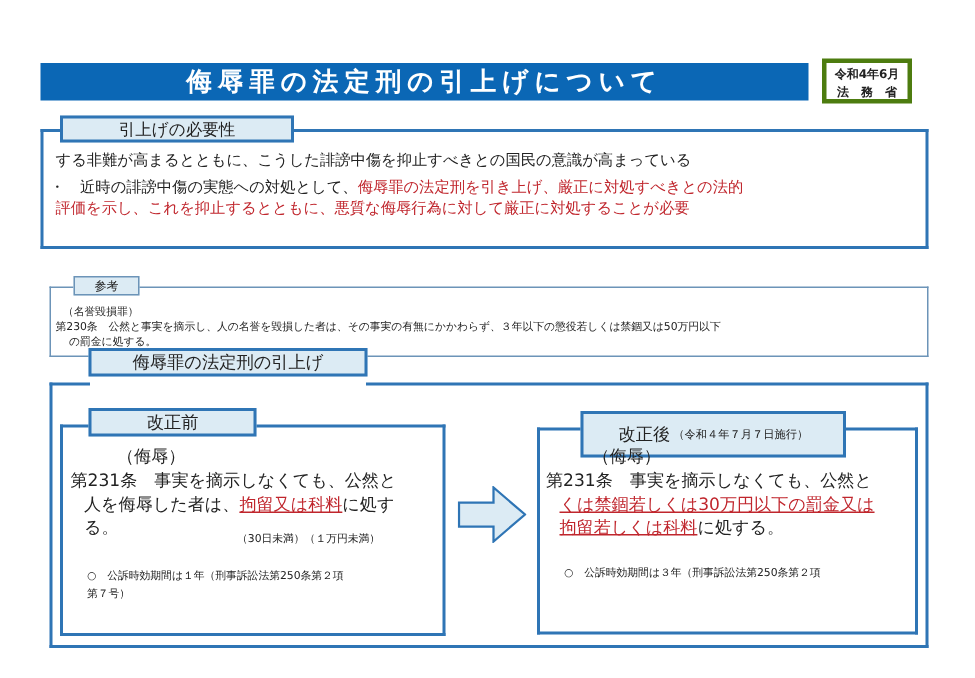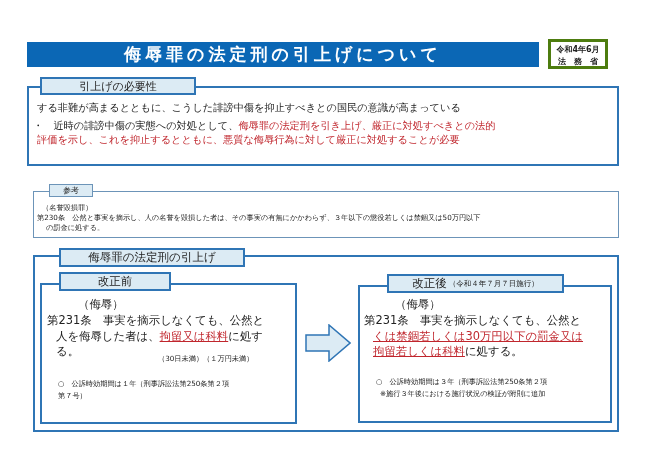--- a/index.html
+++ b/index.html
@@ -66,21 +66,21 @@
 <div class="abs small" style="left:37px; top:213px;">
   <span>第230条　公然と事実を摘示し、人の名誉を毀損した者は、その事実の有無にかかわらず、</span><span class="u">３年以下の懲役若しくは禁錮又は50万円以下</span>
 </div>
 <div class="abs small" style="left:46px; top:223px;">
   <span class="u">の罰金</span><span>に処する。</span>
 </div>
 
 <div class="abs sec-box" style="left:33px; top:255px; width:586px; height:177px; border-top:none;"></div>
 <div class="abs line" style="left:33px; top:255px; width:27px;"></div>
 <div class="abs line" style="left:244px; top:255px; width:375px;"></div>
-<div class="abs tab" style="left:59px; top:248px; width:186px; height:19px; font-size:11.5px;">侮辱罪の法定刑の引上げ</div>
+<div class="abs tab" style="left:59px; top:232px; width:186px; height:19px; font-size:11.5px;">侮辱罪の法定刑の引上げ</div>
 
 <div class="abs sec-box" style="left:40px; top:283px; width:257px; height:141px; border-top:none;"></div>
 <div class="abs line" style="left:40px; top:283px; width:20px;"></div>
 <div class="abs line" style="left:170px; top:283px; width:127px;"></div>
 <div class="abs tab" style="left:59px; top:272px; width:112px; height:19px; font-size:11.5px;">改正前</div>
 
 <div class="abs law" style="left:78px; top:297px;">（侮辱）</div>
 <div class="abs law" style="left:47px; top:313px;">
   <div>第231条　事実を摘示しなくても、公然と</div>
   <div style="padding-left:9px;"><span>人を侮辱した者は、</span><span class="law-red">拘留又は科料</span><span>に処す</span></div>
@@ -92,27 +92,26 @@
   <div>第７号）</div>
 </div>
 
 <svg class="abs" style="left:305px; top:324px;" width="46" height="38" viewBox="0 0 46 38">
   <polygon points="1,11 24,11 24,1 45,19 24,37 24,27 1,27" fill="#dcebf4" stroke="#2f75b5" stroke-width="1.5"></polygon>
 </svg>
 
 <div class="abs sec-box" style="left:358px; top:285px; width:254px; height:138px; border-top:none;"></div>
 <div class="abs line" style="left:358px; top:285px; width:30px;"></div>
 <div class="abs line" style="left:563px; top:285px; width:49px;"></div>
-<div class="abs tab" style="left:387px; top:274px; width:177px; height:19px; font-size:11.5px;">
+<div class="abs tab" style="left:387px; top:274px; width:177px; height:31px; font-size:11.5px;">
   <span>改正後</span>
     <span style="font-size:7.5px; margin-left:2px;">（令和４年７月７日施行）</span>
 </div>
 
 <div class="abs law" style="left:395px; top:297px;">（侮辱）</div>
 <div class="abs law" style="left:364px; top:313px;">
   <div>第231条　事実を摘示しなくても、公然と</div>
   <div class="law-red" style="padding-left:9px; text-decoration:underline; display:inline-block;">くは禁錮若しくは30万円以下の罰金又は</div>
   <div style="padding-left:9px;"><span class="law-red">拘留若しくは科料</span><span>に処する。</span></div>
 </div>
 <div class="abs small" style="left:376px; top:376px; line-height:12px;">
   <div>○　公訴時効期間は３年（刑事訴訟法第250条第２項</div>
-  <div style="padding-left:4px;">※施行３年後における施行状況の検証が附則に追加</div>
 </div>
 
 </body></html>

